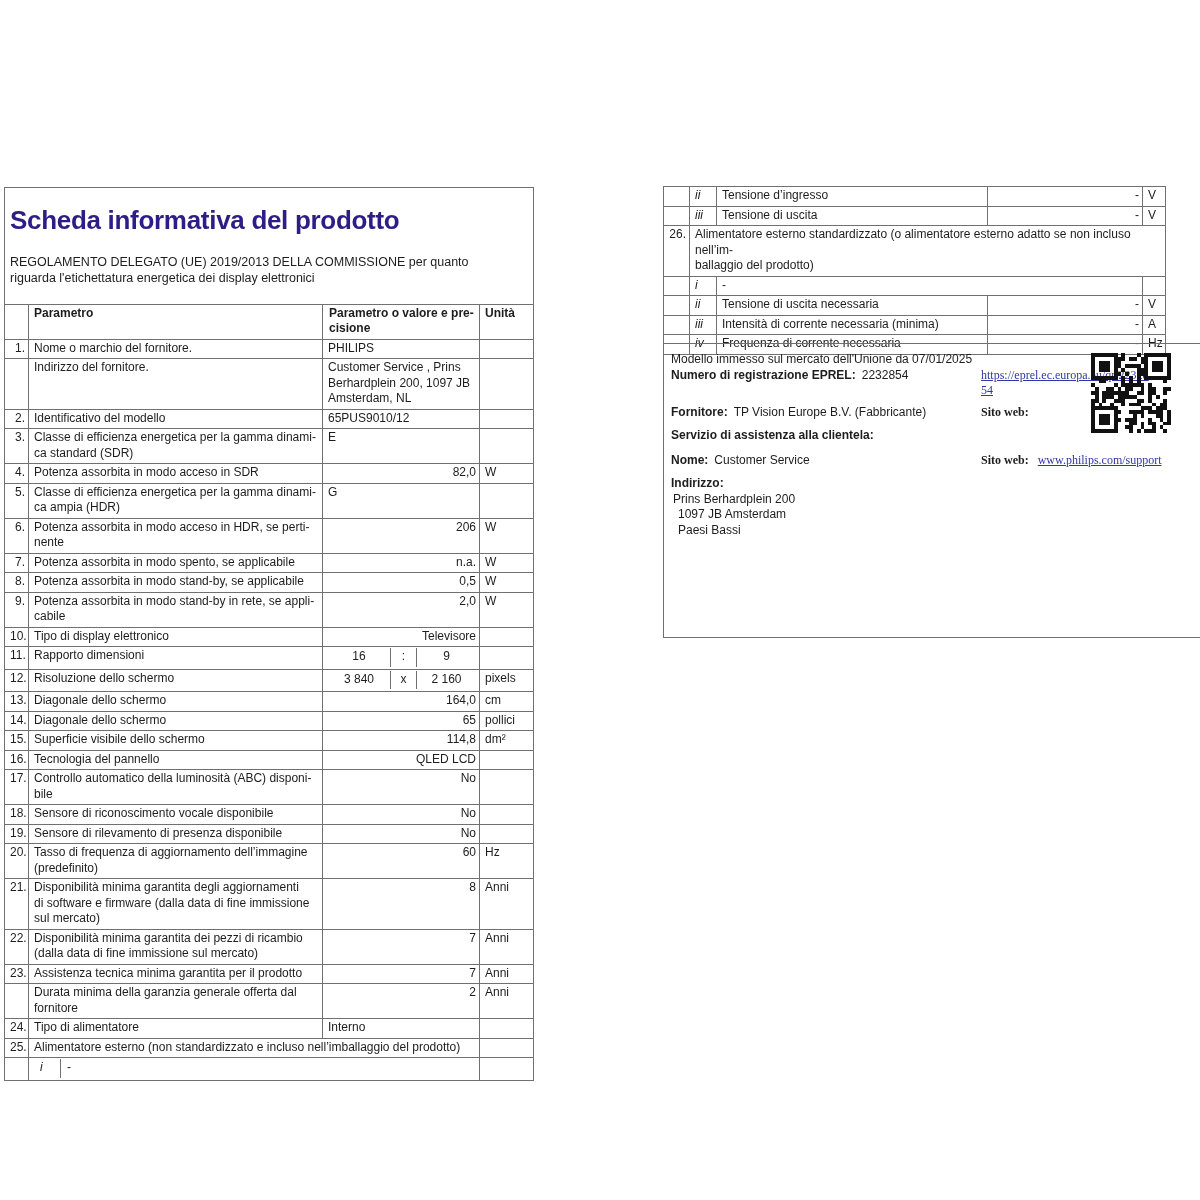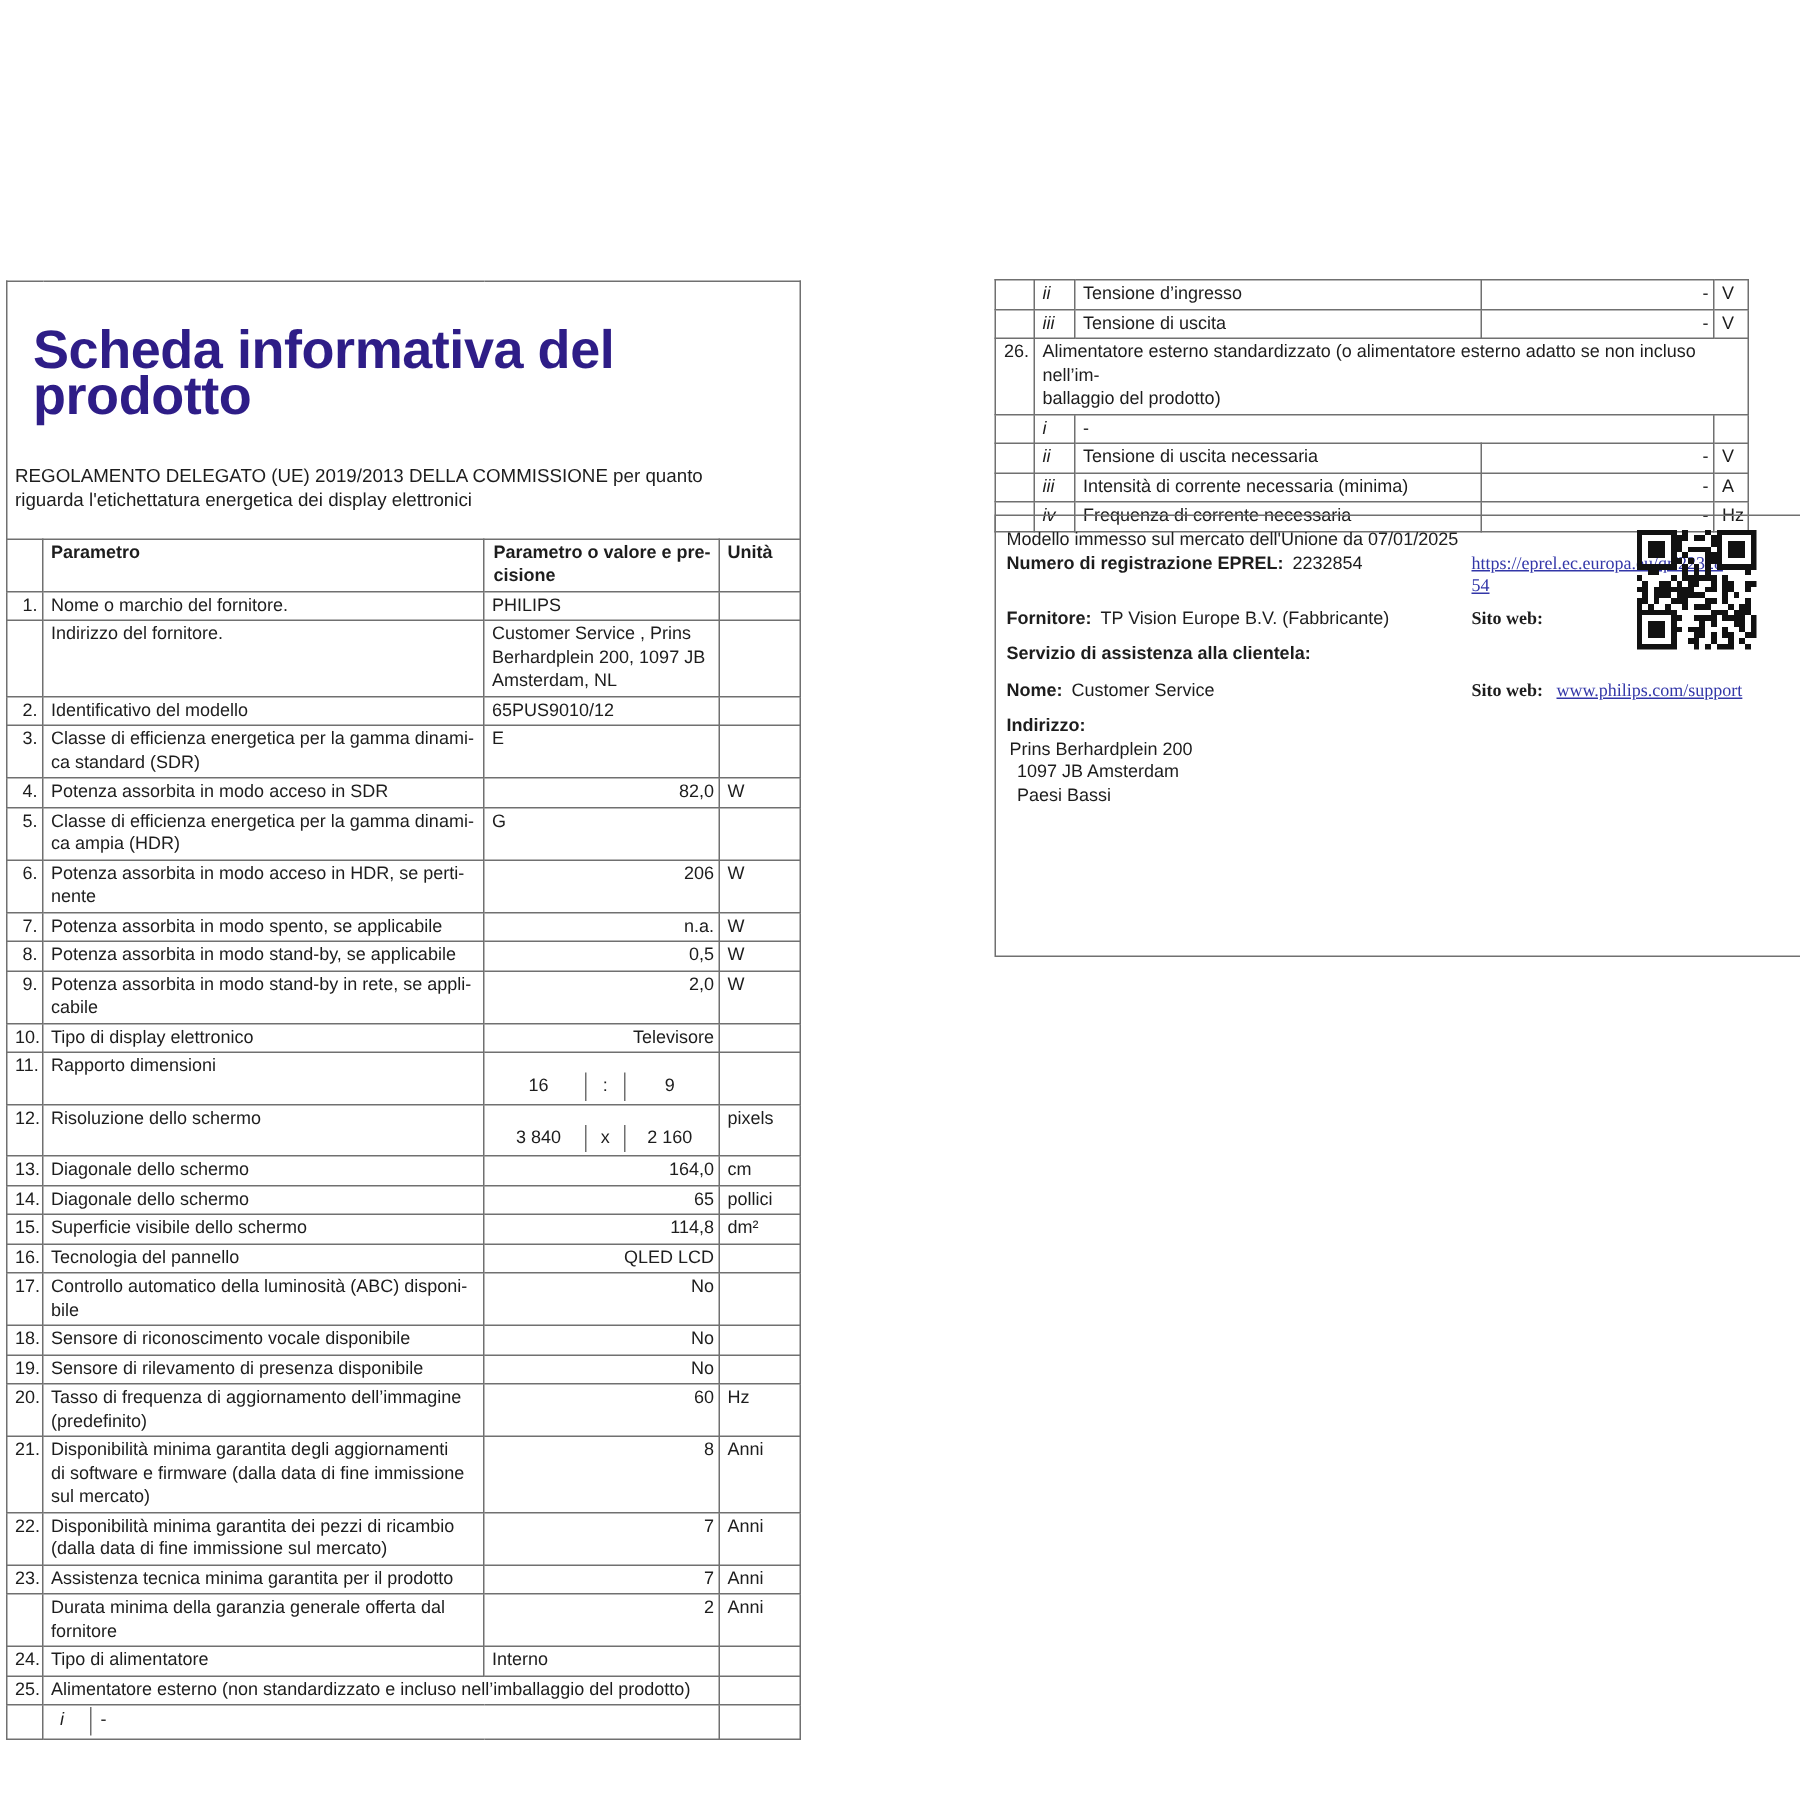--- a/index.html
+++ b/index.html
@@ -9,29 +9,29 @@
     -webkit-font-smoothing:antialiased;
   }
   
   .left-panel{position:absolute;left:4px;top:187px;width:530px;}
   table.grid{border-collapse:collapse;width:100%;table-layout:fixed;}
   table.grid td{
     border:1px solid #707070;padding:1px 3px 2px 5px;vertical-align:top;
     line-height:15.5px;white-space:pre-line;overflow:hidden;
   }
   td.title-cell{padding:4px 8px 8px 8px;}
-  h1.doc-title{margin:12px;font-size:36px;line-height:31px;font-weight:bold;letter-spacing:-0.3px;}
+  h1.doc-title{margin:0;font-size:26px;line-height:31px;font-weight:bold;letter-spacing:-0.3px;}
   p.doc-subtitle{margin:3px 0 0 0;font-size:12.5px;line-height:16px;max-width:505px;}
   td.num{text-align:right;padding-right:4px;}
   td.hcell{font-weight:bold;}
   td.val-l{padding-left:6px;}
   td.val-r{text-align:right;padding-right:8px;}
   td.unit{padding-left:7px;}
   td.p0{padding:0;}
-  .triple{display:flex;margin-top:12px;}
+  .triple{display:flex;}
   .triple span{display:block;text-align:center;padding:1px 0 2px 0;line-height:15.5px;}
   .t1{width:62px;}
   .t2{width:27px;border-left:1px solid #707070;border-right:1px solid #707070;box-sizing:border-box;}
   .t3{flex:1;}
   .subwrap{display:flex;}
   .subl{width:27px;border-right:1px solid #707070;padding:1px 3px 2px 6px;font-style:italic;box-sizing:border-box;}
   .subv{flex:1;padding:1px 3px 2px 6px;}
   td.roman{font-style:italic;padding-left:4px;}
   
   .right-table{position:absolute;left:663px;top:186px;width:503px;}

